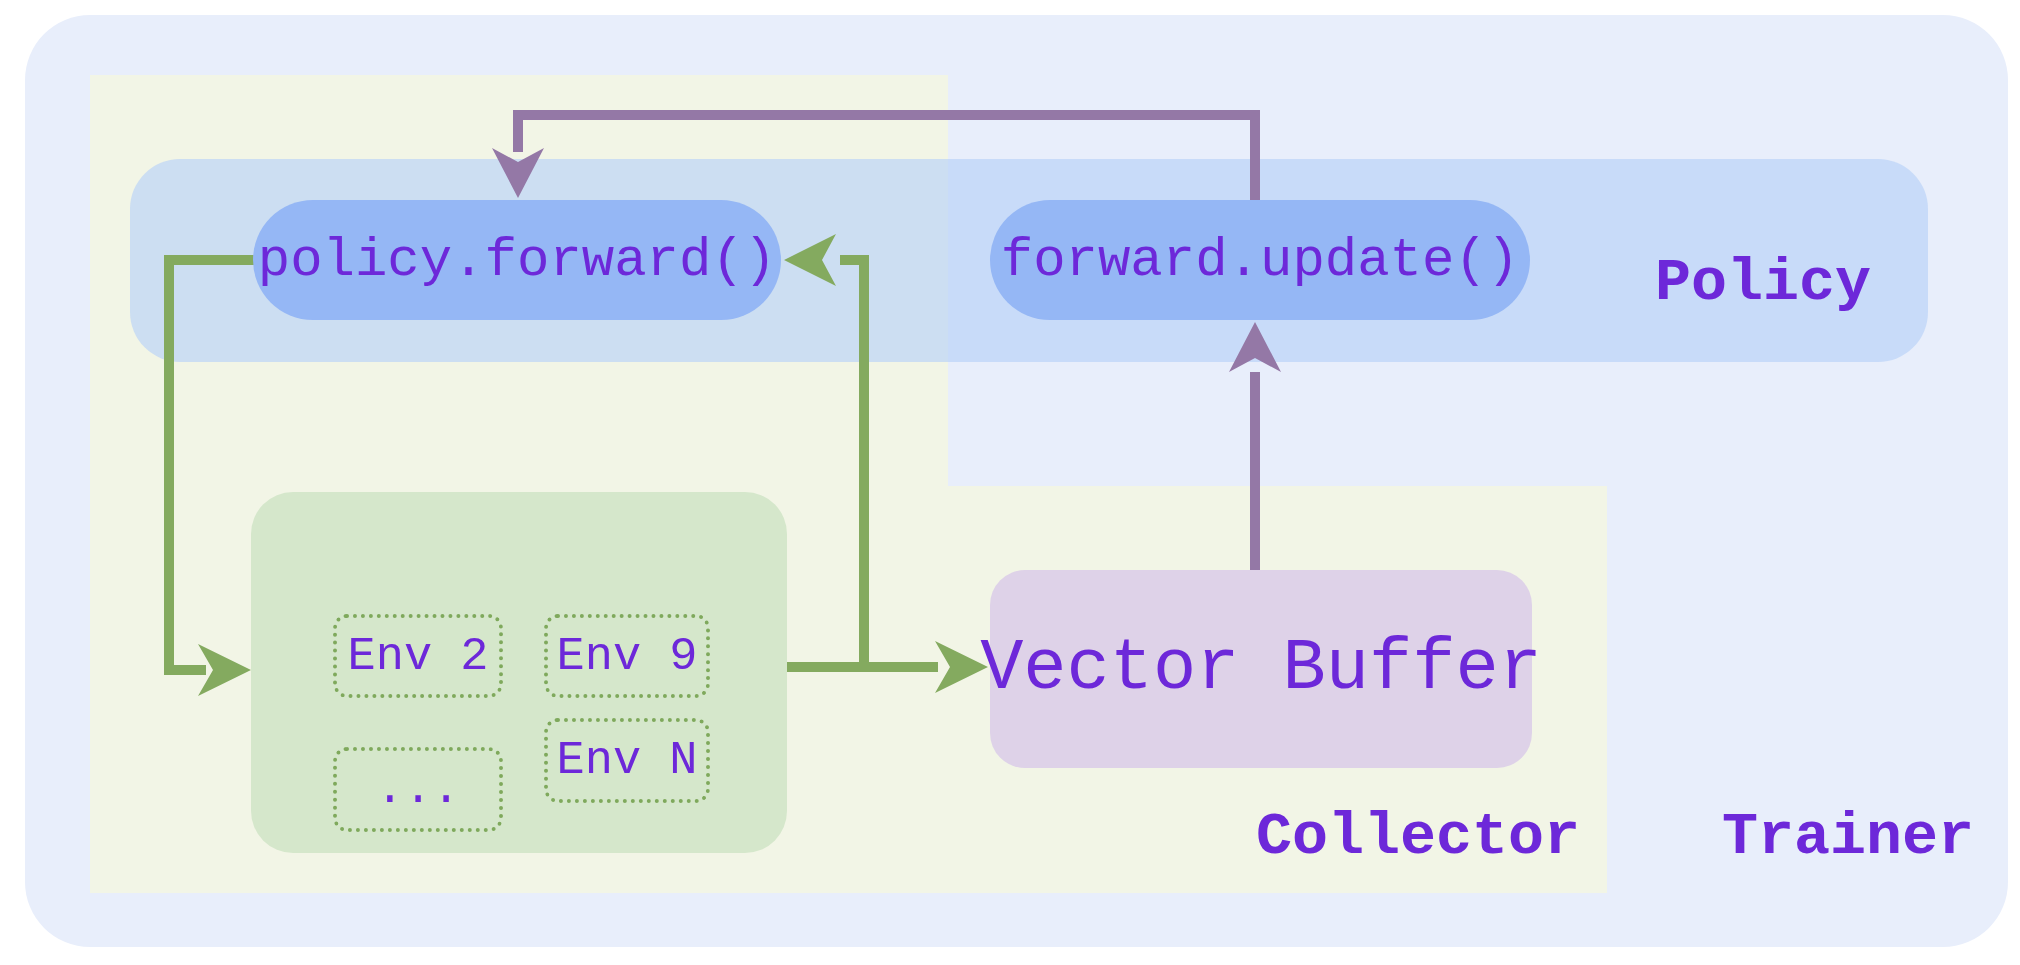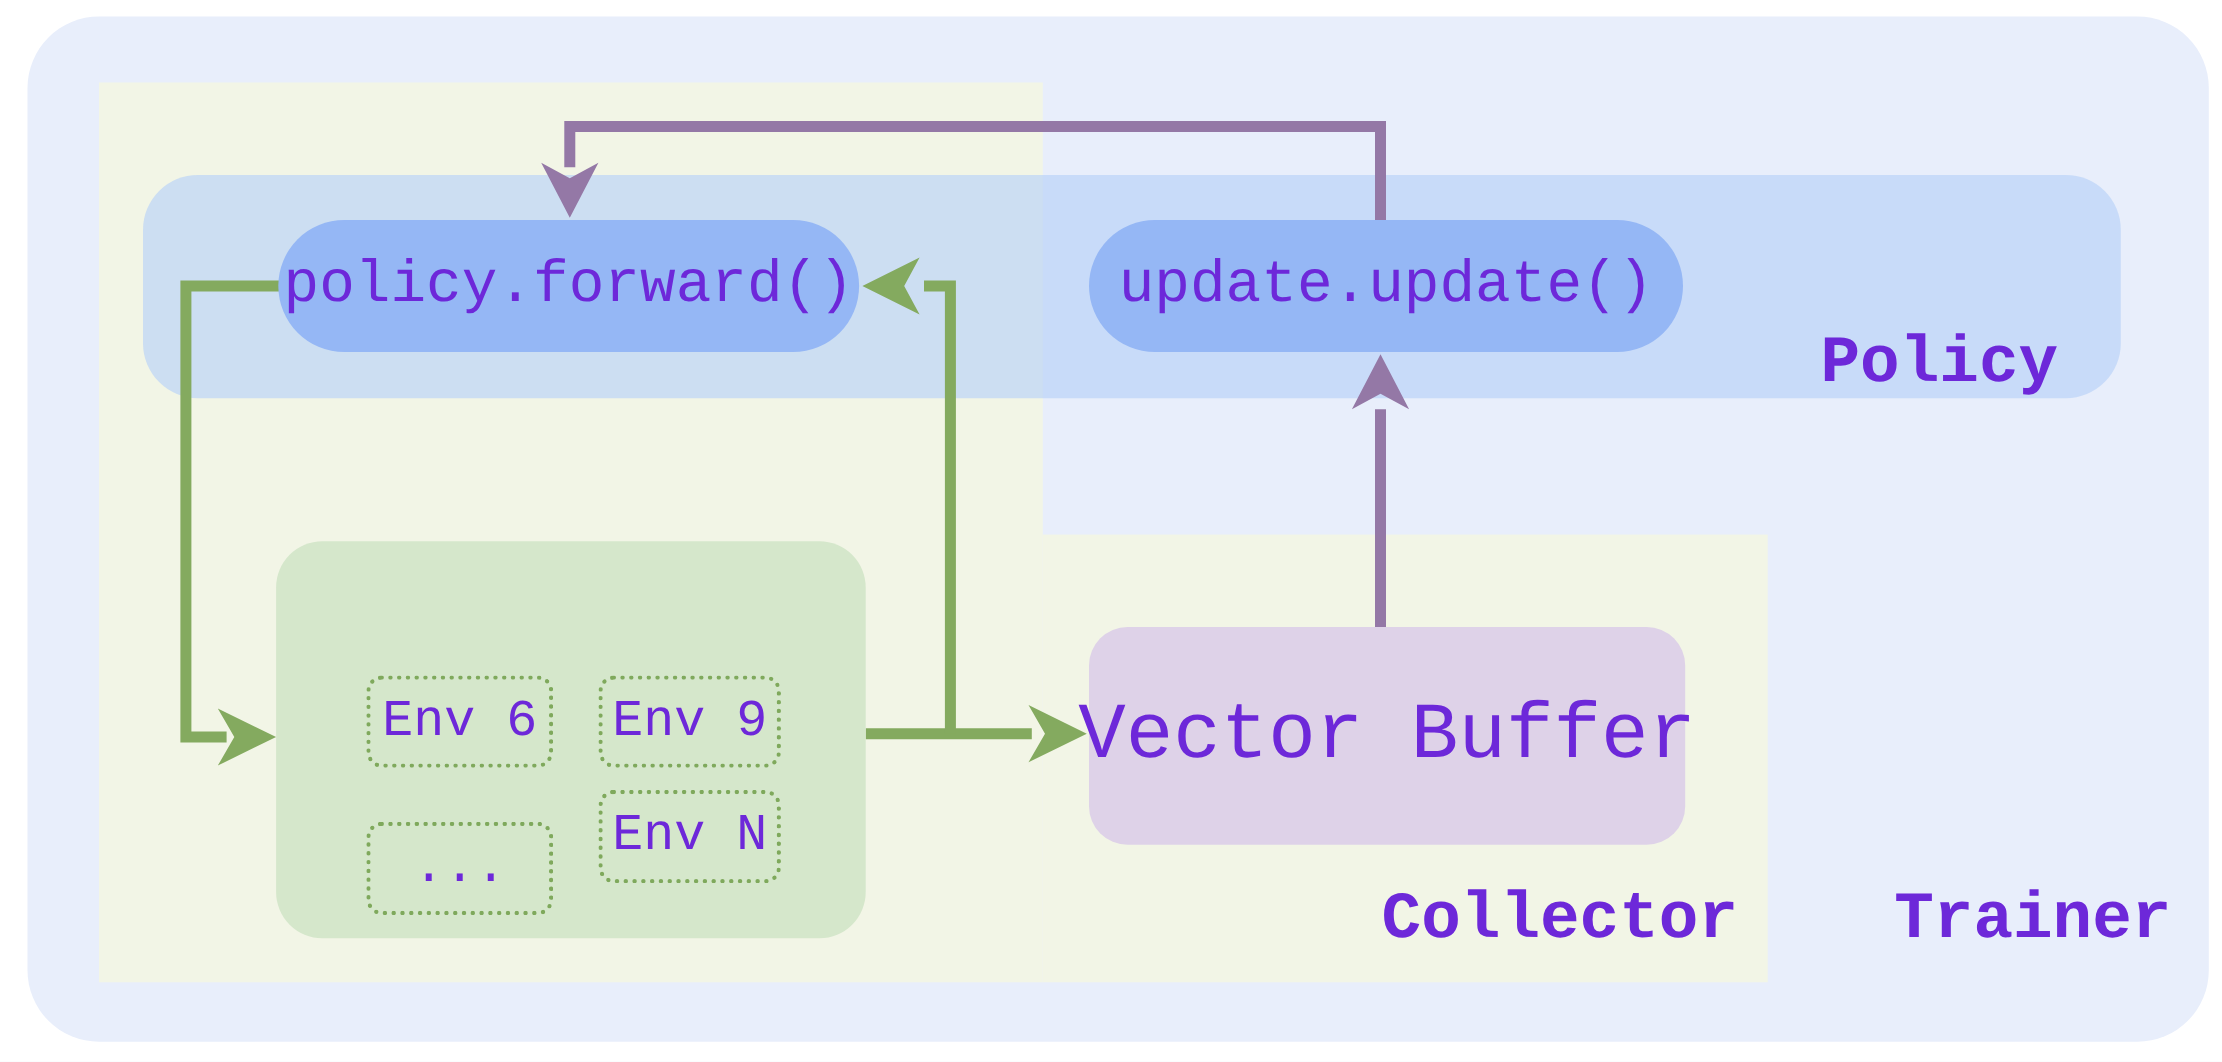--- a/index.html
+++ b/index.html
@@ -65,21 +65,21 @@
     left:990px;top:570px;width:542px;height:198px;
     background:var(--vector-buffer-bg);
     border-radius:35px;
     display:flex;align-items:center;justify-content:center;
     font-size:72px;white-space:nowrap;
   }
   .big-label{
     font-weight:700;font-size:60px;white-space:nowrap;
     transform:translate(-50%,-50%);
   }
-  .label-policy{left:1763px;top:283px;margin-top:48px;}
+  .label-policy{left:1763px;top:283px;}
   .label-collector{left:1418px;top:837px;}
   .label-trainer{left:1814px;top:837px;margin-left:34px;}
   .arrows{left:0;top:0;width:2020px;height:965px;pointer-events:none;}
   .arrow-green{stroke:var(--green-arrow);stroke-width:10;fill:none;}
   .head-green{fill:var(--green-arrow);stroke:none;}
   .arrow-purple{stroke:var(--purple-arrow);stroke-width:10;fill:none;}
   .head-purple{fill:var(--purple-arrow);stroke:none;}
 </style>
 </head>
 <body>
@@ -109,27 +109,27 @@
 
     <polyline class="arrow-purple" points="1255,570 1255,372"></polyline>
     <polygon class="head-purple" points="1255,322 1281,372 1255,358 1229,372"></polygon>
   </svg>
 
   <div class="abs pill pill-forward">
     <span>policy.forward()</span>
   </div>
 
   <div class="abs pill pill-update">
-    <span>update.update()</span>
+    <span>forward.update()</span>
   </div>
 
   <div class="abs vector-env"></div>
 
   <div class="abs env-box env-1">
-    <span>Env 6</span>
+    <span>Env 2</span>
   </div>
   <div class="abs env-box env-2">
     <span>Env 9</span>
   </div>
   <div class="abs env-box env-dots">
     <span>...</span>
   </div>
   <div class="abs env-box env-n">
     <span>Env N</span>
   </div>

